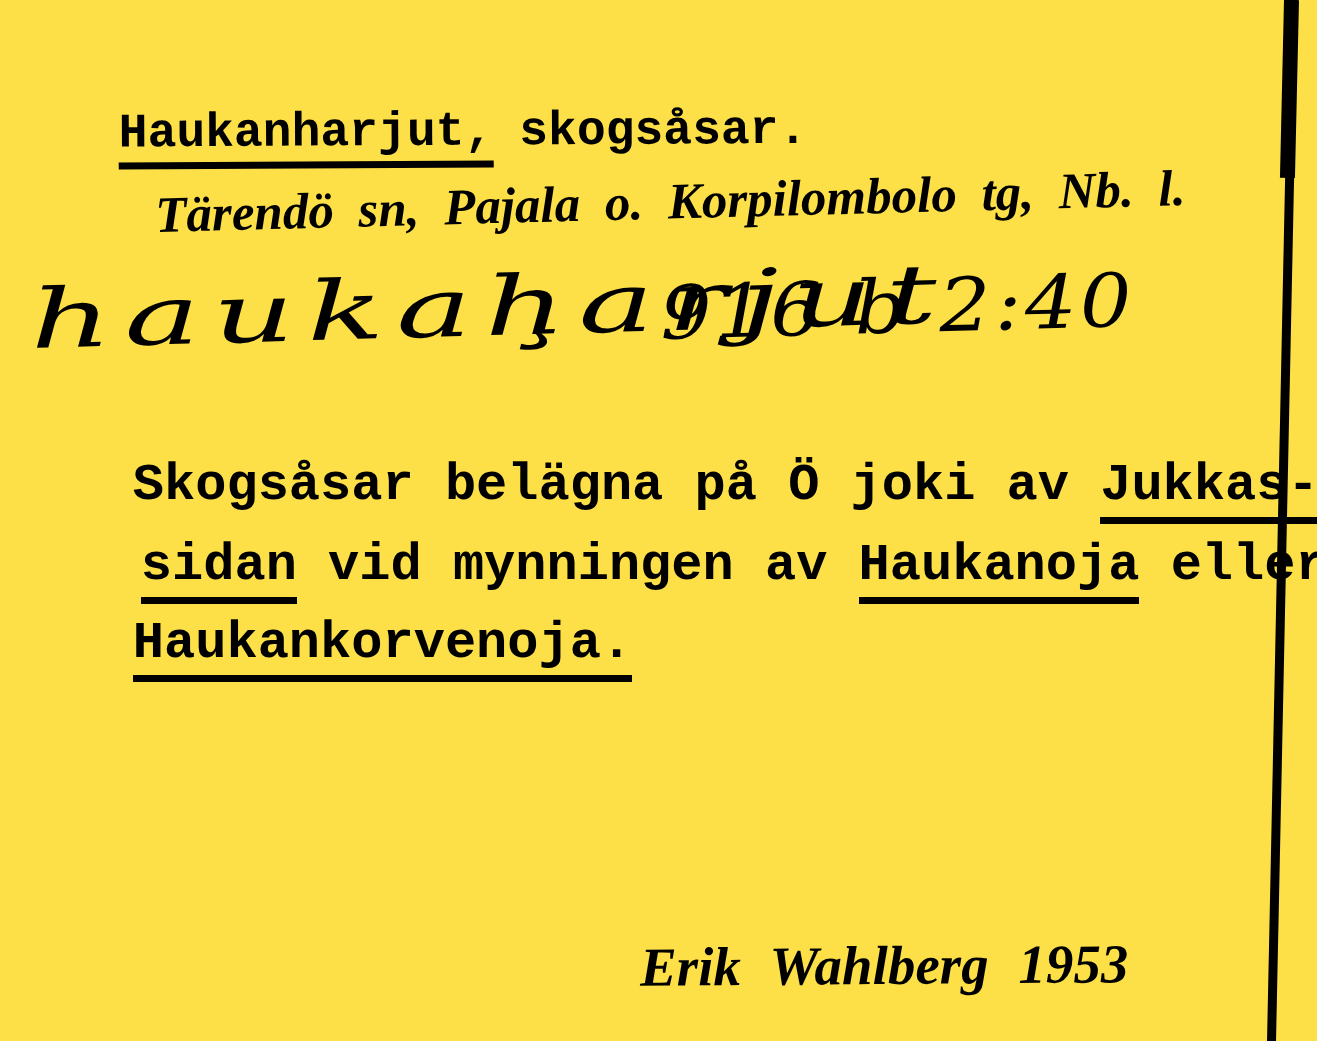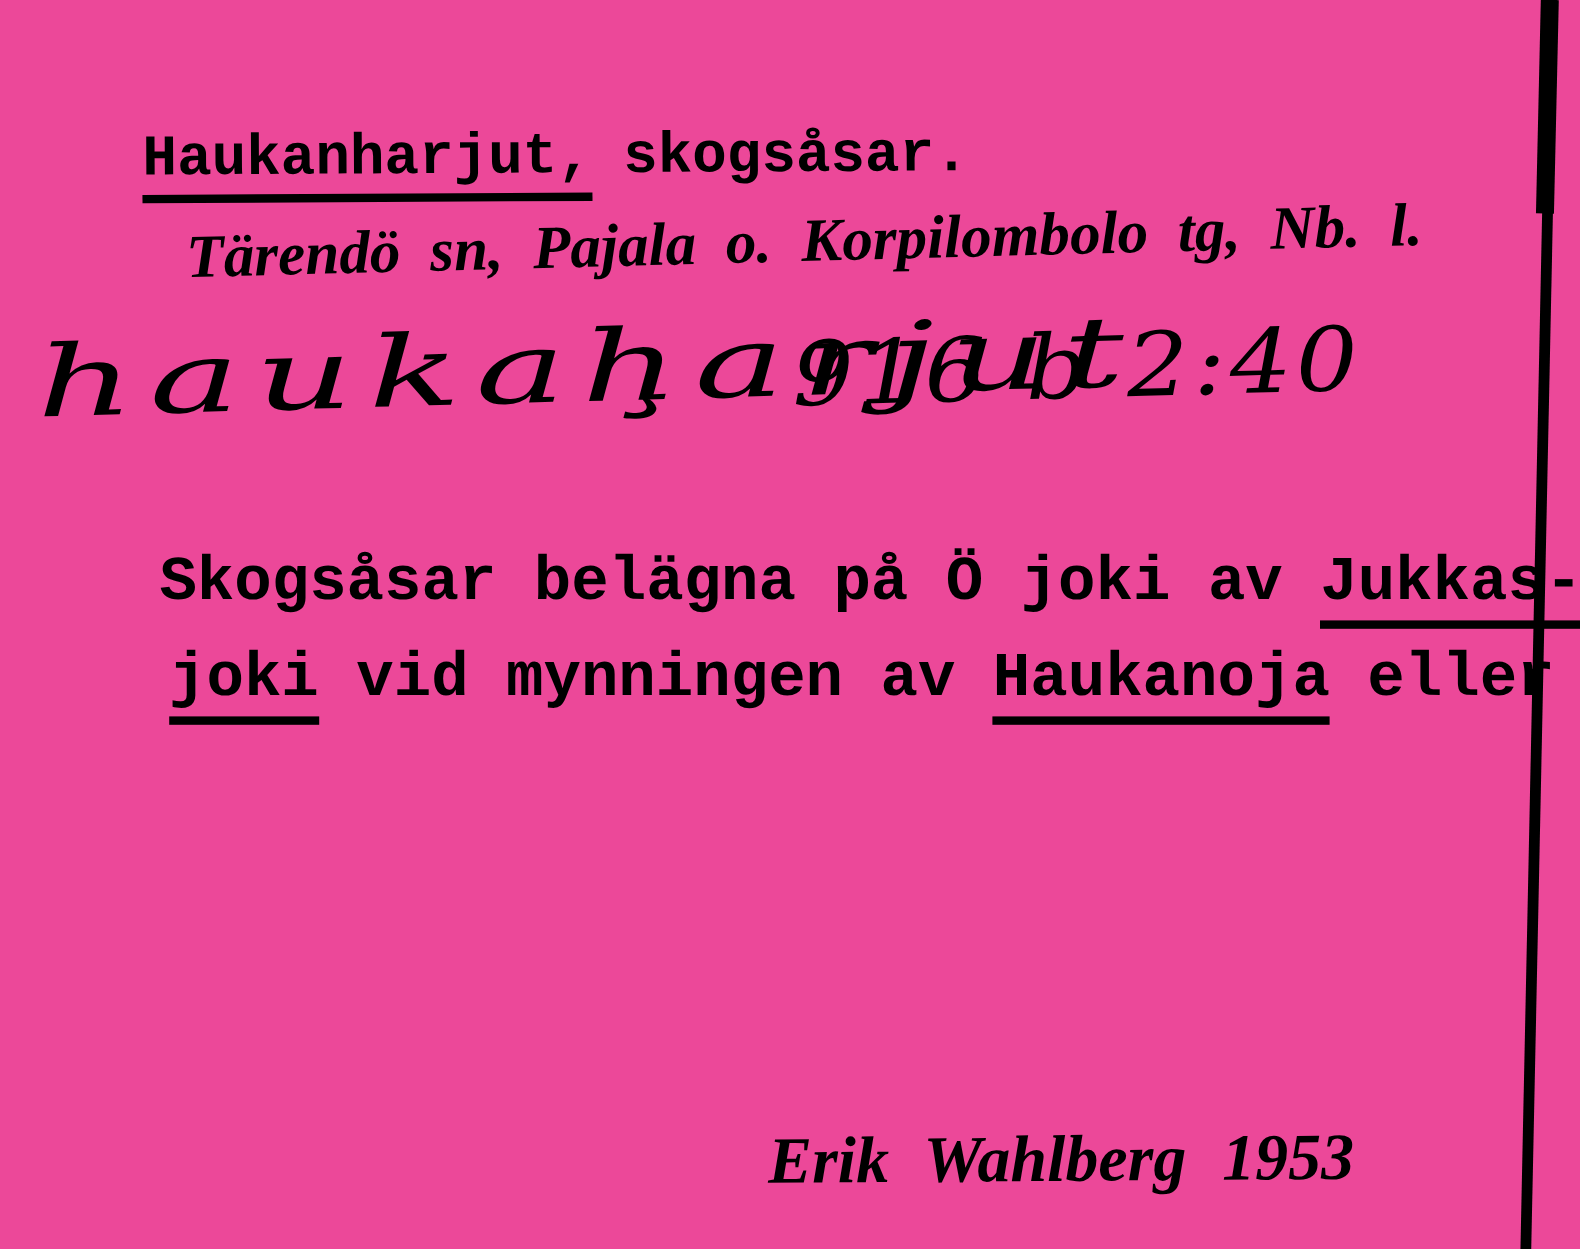--- a/index.html
+++ b/index.html
@@ -4,21 +4,21 @@
 <style>
   html, body {
     margin: 0;
     padding: 0;
     background: #e8e8e8;
   }
   .stage {
     position: relative;
     width: 1317px;
     height: 1041px;
-    background: #ec4899;
+    background: #fde047;
     overflow: hidden;
     color: #000000;
   }
   
   .tw {
     font-family: "Liberation Mono", "DejaVu Sans Mono", monospace;
     font-weight: 700;
     color: #000000;
     white-space: pre;
     line-height: 1.15;
@@ -126,22 +126,25 @@
   <div class="row district-row">Tärendö sn, Pajala o. Korpilombolo tg, Nb. l.</div>
 
   <div class="row hand hand-word">haukaḩarjut</div>
   <div class="row hand hand-ref">916 b 2:40</div>
 
   <div class="row tw desc desc-1">
     <span>Skogsåsar belägna på Ö joki av </span><span class="u">Jukkas-</span>
   </div>
 
   <div class="row tw desc desc-2">
-    <span class="u">joki</span><span> vid mynningen av </span><span class="u">Haukanoja</span><span> eller</span>
+    <span class="u">sidan</span><span> vid mynningen av </span><span class="u">Haukanoja</span><span> eller</span>
   </div>
 
+  <div class="row tw desc desc-3">
+    <span class="u">Haukankorvenoja.</span>
+  </div>
 
   <div class="row signature-row">Erik Wahlberg 1953</div>
 
   <div class="edge-top"></div>
   <div class="edge-main"></div>
 
 </div>
 
 </body></html>

